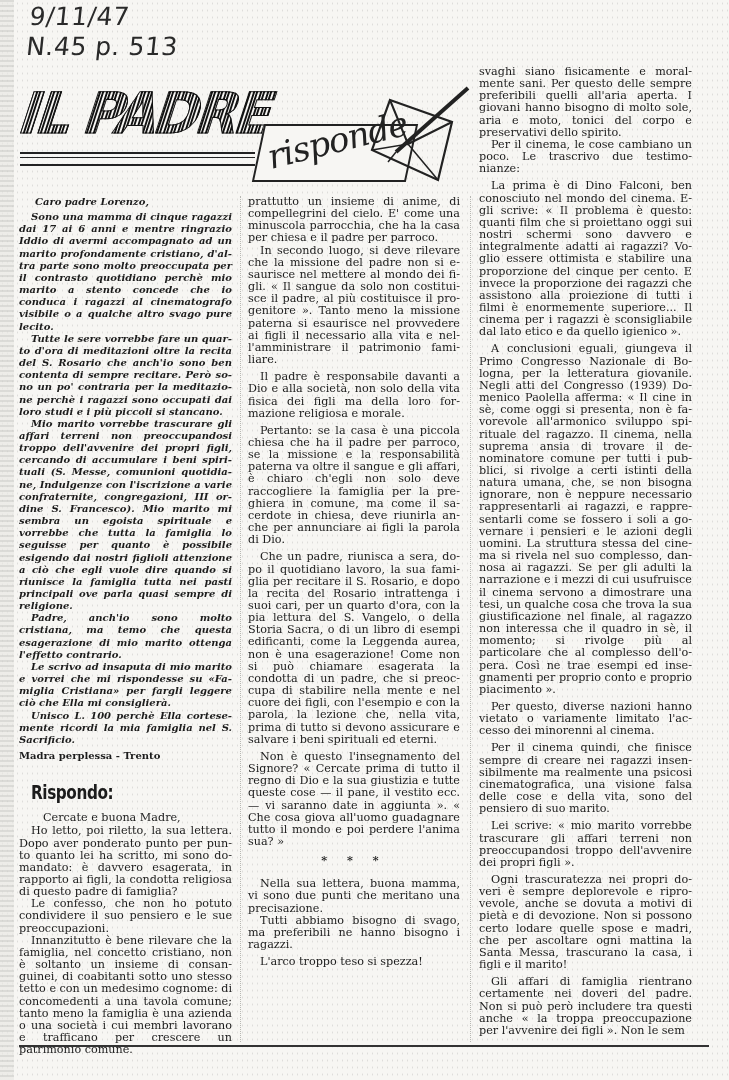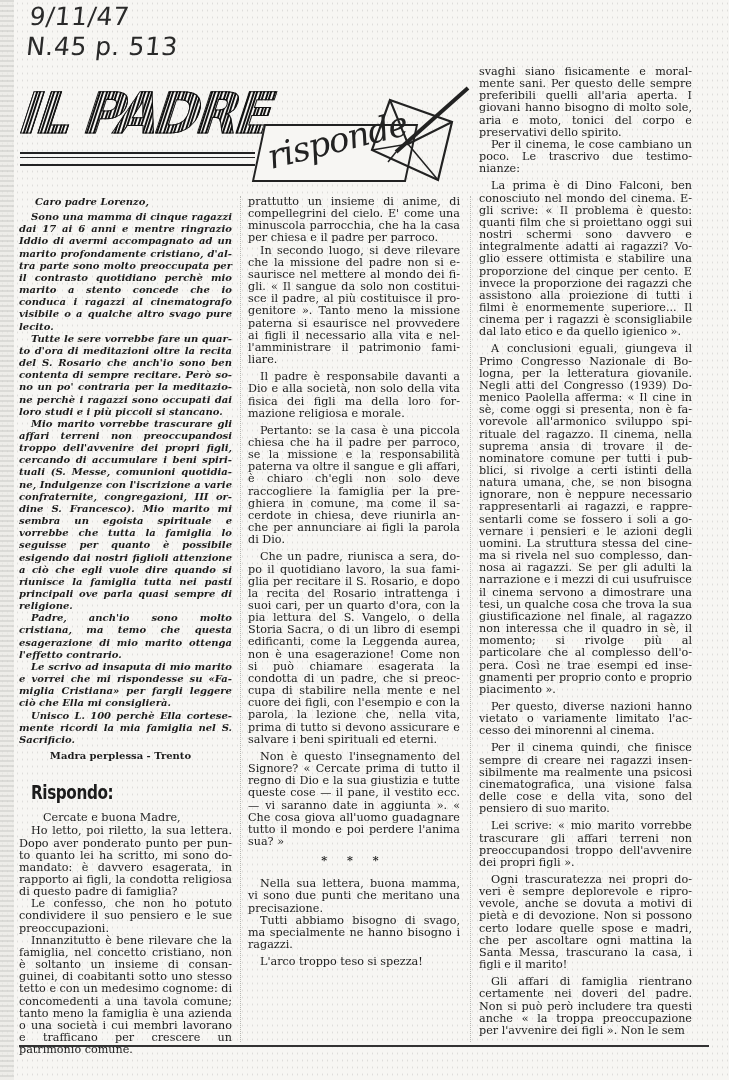--- a/index.html
+++ b/index.html
@@ -62,21 +62,21 @@
 
   
   .col { position: absolute; font-size: 11.2px; line-height: 12.15px; text-align: justify; hyphens: manual; }
   .col p { margin: 0 0 0 0; text-indent: 12px; }
   .col p.gap { margin-top: 5px; }
   .col1 { left: 19px; top: 196px; width: 213px; }
   .col2 { left: 248px; top: 196px; width: 212px; }
   .col3 { left: 479px; top: 66px; width: 213px; }
   .italic p { font-style: italic; font-weight: bold; font-size: 10px; }
   .salutation { font-style: italic; font-weight: bold; text-indent: 16px !important; margin-bottom: 3px !important; }
-  .signature { text-align: center; font-weight: bold; margin-top: 4px !important; padding-right: 10px; text-indent: 0 !important; }
+  .signature { text-align: left; font-weight: bold; margin-top: 4px !important; padding-right: 10px; text-indent: 0 !important; }
   .rispondo {
     font-family: "DejaVu Sans Condensed", "DejaVu Sans", sans-serif; font-weight: bold;
     font-size: 20px; line-height: 24px; margin: 18px 0 8px 12px; letter-spacing: -0.5px;
     transform: scaleX(0.85); transform-origin: left;
   }
   .gentile { text-indent: 24px !important; margin-bottom: 1px !important; }
   .stars { text-align: center; font-weight: bold; letter-spacing: 8px; margin: 6px 0 12px; }
   .quote-bold { font-weight: normal; }
   .divider-v { position: absolute; top: 196px; width: 0; height: 846px; border-left: 1px dotted #b8b8b3; }
   .rule-bottom {
@@ -136,21 +136,21 @@
 
 <div class="col col2">
   <p style="text-indent:0">prattutto un insieme di anime, di compellegrini del cielo. E' come una minuscola parrocchia, che ha la ca­sa per chiesa e il padre per parroco.</p>
   <p>In secondo luogo, si deve rilevare che la missione del padre non si e­saurisce nel mettere al mondo dei fi­gli. « Il sangue da solo non costitui­sce il padre, al più costituisce il pro­genitore ». Tanto meno la missione paterna si esaurisce nel provvedere ai figli il necessario alla vita e nel­l'amministrare il patrimonio fami­liare.</p>
   <p class="gap">Il padre è responsabile davanti a Dio e alla società, non solo della vi­ta fisica dei figli ma della loro for­mazione religiosa e morale.</p>
   <p class="gap">Pertanto: se la casa è una piccola chiesa che ha il padre per parroco, se la missione e la responsabilità paterna va oltre il sangue e gli affa­ri, è chiaro ch'egli non solo deve raccogliere la famiglia per la pre­ghiera in comune, ma come il sa­cerdote in chiesa, deve riunirla an­che per annunciare ai figli la paro­la di Dio.</p>
   <p class="gap">Che un padre, riunisca a sera, do­po il quotidiano lavoro, la sua fami­glia per recitare il S. Rosario, e do­po la recita del Rosario intrattenga i suoi cari, per un quarto d'ora, con la pia lettura del S. Vangelo, o del­la Storia Sacra, o di un libro di e­sempi edificanti, come la Leggenda aurea, non è una esagerazione! Co­me non si può chiamare esagerata la condotta di un padre, che si preoc­cupa di stabilire nella mente e nel cuore dei figli, con l'esempio e con la parola, la lezione che, nella vita, prima di tutto si devono assicurare e salvare i beni spirituali ed eterni.</p>
   <p class="gap">Non è questo l'insegnamento del Signore? « Cercate prima di tutto il regno di Dio e la sua giustizia e tut­te queste cose — il pane, il vestito ecc. — vi saranno date in aggiun­ta ». « Che cosa giova all'uomo gua­dagnare tutto il mondo e poi perde­re l'anima sua? »</p>
   <div class="stars">* * *</div>
   <p>Nella sua lettera, buona mamma, vi sono due punti che meritano una precisazione.</p>
-  <p>Tutti abbiamo bisogno di svago, ma specialmente ne hanno bisogno i ragazzi.</p>
+  <p>Tutti abbiamo bisogno di svago, ma preferibili ne hanno bisogno i ragazzi.</p>
   <p class="gap">L'arco troppo teso si spezza!</p>
 </div>
 
 <div class="col col3">
   <p style="text-indent:0">svaghi siano fisicamente e moral­mente sani. Per questo delle sempre preferibili quelli all'aria aperta. I giovani hanno bisogno di molto so­le, aria e moto, tonici del corpo e preservativi dello spirito.</p>
   <p>Per il cinema, le cose cambiano un poco. Le trascrivo due testimo­nianze:</p>
   <p class="gap">La prima è di Dino Falconi, ben conosciuto nel mondo del cinema. E­gli scrive: « Il problema è questo: quanti film che si proiettano oggi sui nostri schermi sono davvero e integralmente adatti ai ragazzi? Vo­glio essere ottimista e stabilire una proporzione del cinque per cento. E invece la proporzione dei ragazzi che assistono alla proiezione di tutti i filmi è enormemente superiore... Il cinema per i ragazzi è sconsigliabi­le dal lato etico e da quello igieni­co ».</p>
   <p class="gap">A conclusioni eguali, giungeva il Primo Congresso Nazionale di Bo­logna, per la letteratura giovanile. Negli atti del Congresso (1939) Do­menico Paolella afferma: « Il cine in sè, come oggi si presenta, non è fa­vorevole all'armonico sviluppo spi­rituale del ragazzo. Il cinema, nel­la suprema ansia di trovare il de­nominatore comune per tutti i pub­blici, si rivolge a certi istinti della natura umana, che, se non bisogna ignorare, non è neppure necessario rappresentarli ai ragazzi, e rappre­sentarli come se fossero i soli a go­vernare i pensieri e le azioni degli uomini. La struttura stessa del cine­ma si rivela nel suo complesso, dan­nosa ai ragazzi. Se per gli adulti la narrazione e i mezzi di cui usufrui­sce il cinema servono a dimostrare una tesi, un qualche cosa che trova la sua giustificazione nel finale, al ragazzo non interessa che il quadro in sè, il momento; si rivolge più al particolare che al complesso dell'o­pera. Così ne trae esempi ed inse­gnamenti per proprio conto e pro­prio piacimento ».</p>
   <p class="gap">Per questo, diverse nazioni hanno vietato o variamente limitato l'ac­cesso dei minorenni al cinema.</p>
   <p class="gap">Per il cinema quindi, che finisce sempre di creare nei ragazzi insen­sibilmente ma realmente una psico­si cinematografica, una visione fal­sa delle cose e della vita, sono del pensiero di suo marito.</p>

